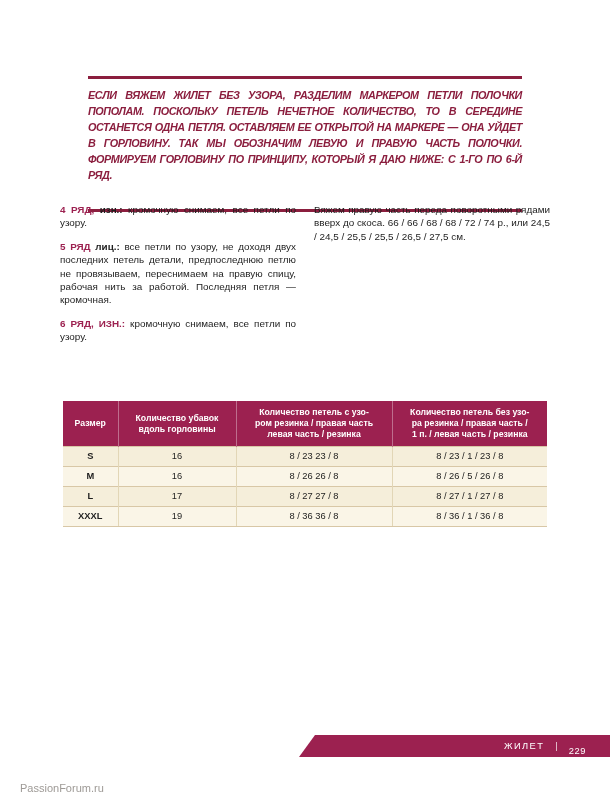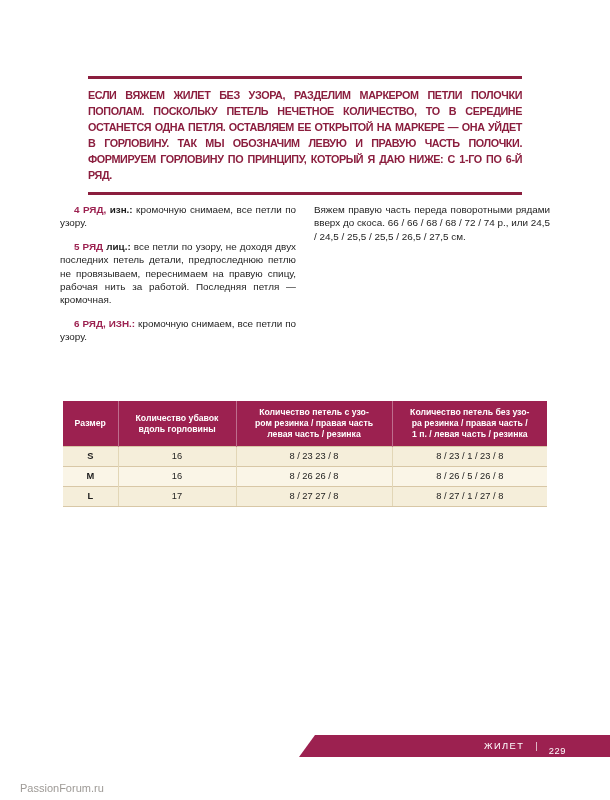--- a/index.html
+++ b/index.html
@@ -14,21 +14,22 @@
   }
 
   
   .callout {
     position: absolute;
     left: 88px;
     top: 76px;
     width: 434px;
     border-top: 3px solid var(--accent-dark, #8b1e3e);
     border-bottom: 3px solid var(--accent-dark, #8b1e3e);
-    padding: 8px 0 9px 0;
+    padding: 8px 0 26px 0;
+    font-style: italic;
   }
   .callout-text {
     font-weight: bold;
     font-size: 10.8px;
     line-height: 16px;
     letter-spacing: -0.4px;
     color: var(--accent-dark, #8b1e3e);
     text-align: justify;
   }
 
@@ -42,21 +43,21 @@
     gap: 18px;
   }
   .col {
     flex: 1;
     font-size: 9.9px;
     line-height: 13.4px;
     text-align: justify;
     color: #1d1d1d;
   }
   .col p { margin: 0 0 10px 0; }
-  .lead  { color: var(--accent, #9c2150); font-weight: bold; margin-left: 14px; }
+  .lead  { color: var(--accent, #9c2150); font-weight: bold; }
   .lead2 { color: #1d1d1d; font-weight: bold; }
 
   
   .caption {
     position: absolute;
     left: 63px;
     top: 376px;
     width: 484px;
     text-align: center;
     font-size: 9.6px;
@@ -102,21 +103,21 @@
     position: absolute;
     left: 299px;
     right: 0;
     top: 735px;
     height: 22px;
     background: var(--accent, #9c2150);
     clip-path: polygon(16px 0, 100% 0, 100% 100%, 0 100%);
     display: flex;
     align-items: center;
     justify-content: flex-end;
-    padding-right: 44px;
+    padding-right: 24px;
     box-sizing: border-box;
     color: #ffffff;
     font-size: 9.3px;
   }
   .banner .section { letter-spacing: 1.4px; }
   .banner .sep { margin: 0 11px; opacity: 0.85; }
   .banner .pagenum { letter-spacing: 0.6px; margin-top: 10px; }
 
   .watermark {
     position: absolute;
@@ -174,20 +175,26 @@
           <td>16</td>
           <td>8 / 26 26 / 8</td>
           <td>8 / 26 / 5 / 26 / 8</td>
         </tr>
         <tr>
           <td>L</td>
           <td>17</td>
           <td>8 / 27 27 / 8</td>
           <td>8 / 27 / 1 / 27 / 8</td>
         </tr>
+        <tr>
+          <td>XXXL</td>
+          <td>19</td>
+          <td>8 / 36 36 / 8</td>
+          <td>8 / 36 / 1 / 36 / 8</td>
+        </tr>
       </tbody>
   </table>
 
   <div class="banner">
     <span class="section">ЖИЛЕТ</span>
     <span class="sep">|</span>
     <span class="pagenum">229</span>
   </div>
 
   <div class="watermark">PassionForum.ru</div>

